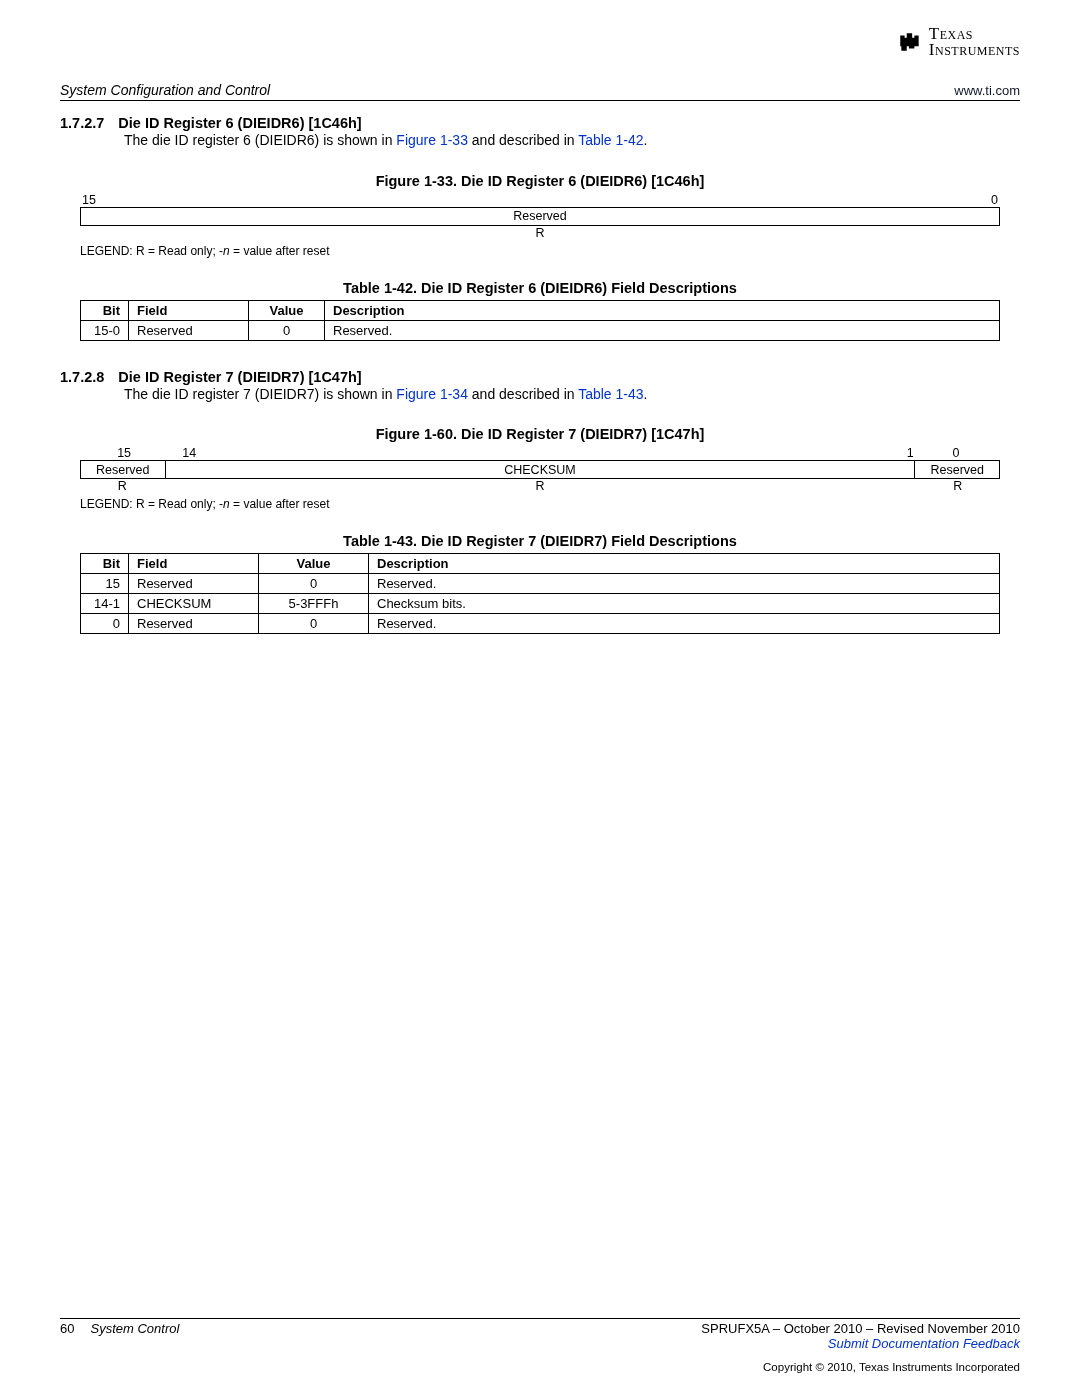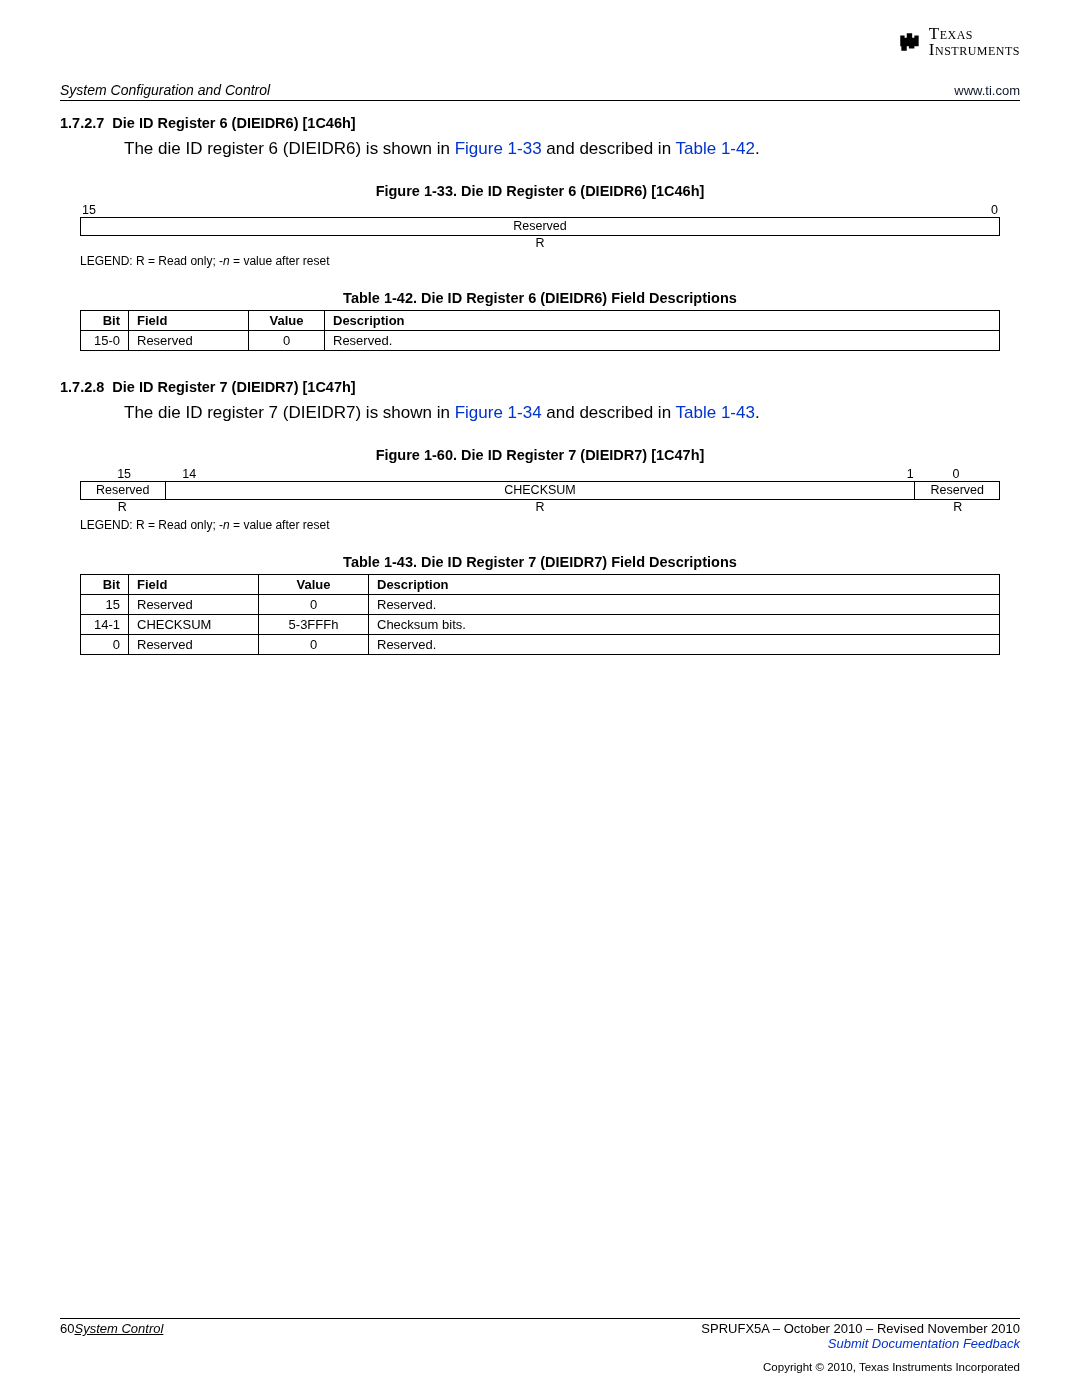--- a/index.html
+++ b/index.html
@@ -33,27 +33,27 @@
     justify-content: space-between;
     align-items: baseline;
     border-bottom: 1.5px solid #000;
     padding-bottom: 2px;
     gap: 32px;
   }
   .hdr-left { font-style: italic; font-size: 14px; }
   .hdr-right { font-size: 13px; }
   .sec-head {
     display: flex;
-    gap: 8px;
+    gap: 14px;
     font-weight: bold;
     font-size: 14.5px;
     margin-top: 14px;
     text-align: center;
   }
-  .body-indent { margin-left: 64px; margin-top: 6px; font-size: 17px; }
+  .body-indent { margin-left: 64px; font-size: 14px; }
   .body-text { line-height: 1.4; }
   a.link { color: #0033cc; text-decoration: none; }
   .fig-title, .tbl-title {
     text-align: center;
     font-weight: bold;
     font-size: 14.5px;
     margin-top: 22px;
     margin-bottom: 4px;
   }
   .bitruler {
@@ -101,23 +101,23 @@
     right: 60px;
   }
   .footer-line {
     border-top: 1.5px solid #000;
     padding-top: 2px;
     display: flex;
     justify-content: space-between;
     align-items: baseline;
     font-size: 13px;
   }
-  .footer-left { display:flex; }
+  .footer-left { display:flex; gap: 16px; }
   .footer-pgno { }
-  .footer-sec { font-style: italic; text-decoration: underline; }
+  .footer-sec { font-style: italic; }
   .footer-right { text-align: right; }
   .footer-right .feedback { color:#0033cc; font-style: italic; display:block; }
   .copyright { text-align:right; font-size:11.5px; margin-top: 10px; }
 </style>
 </head>
 <body>
 
 <div class="page">
 
   <div class="logo">

